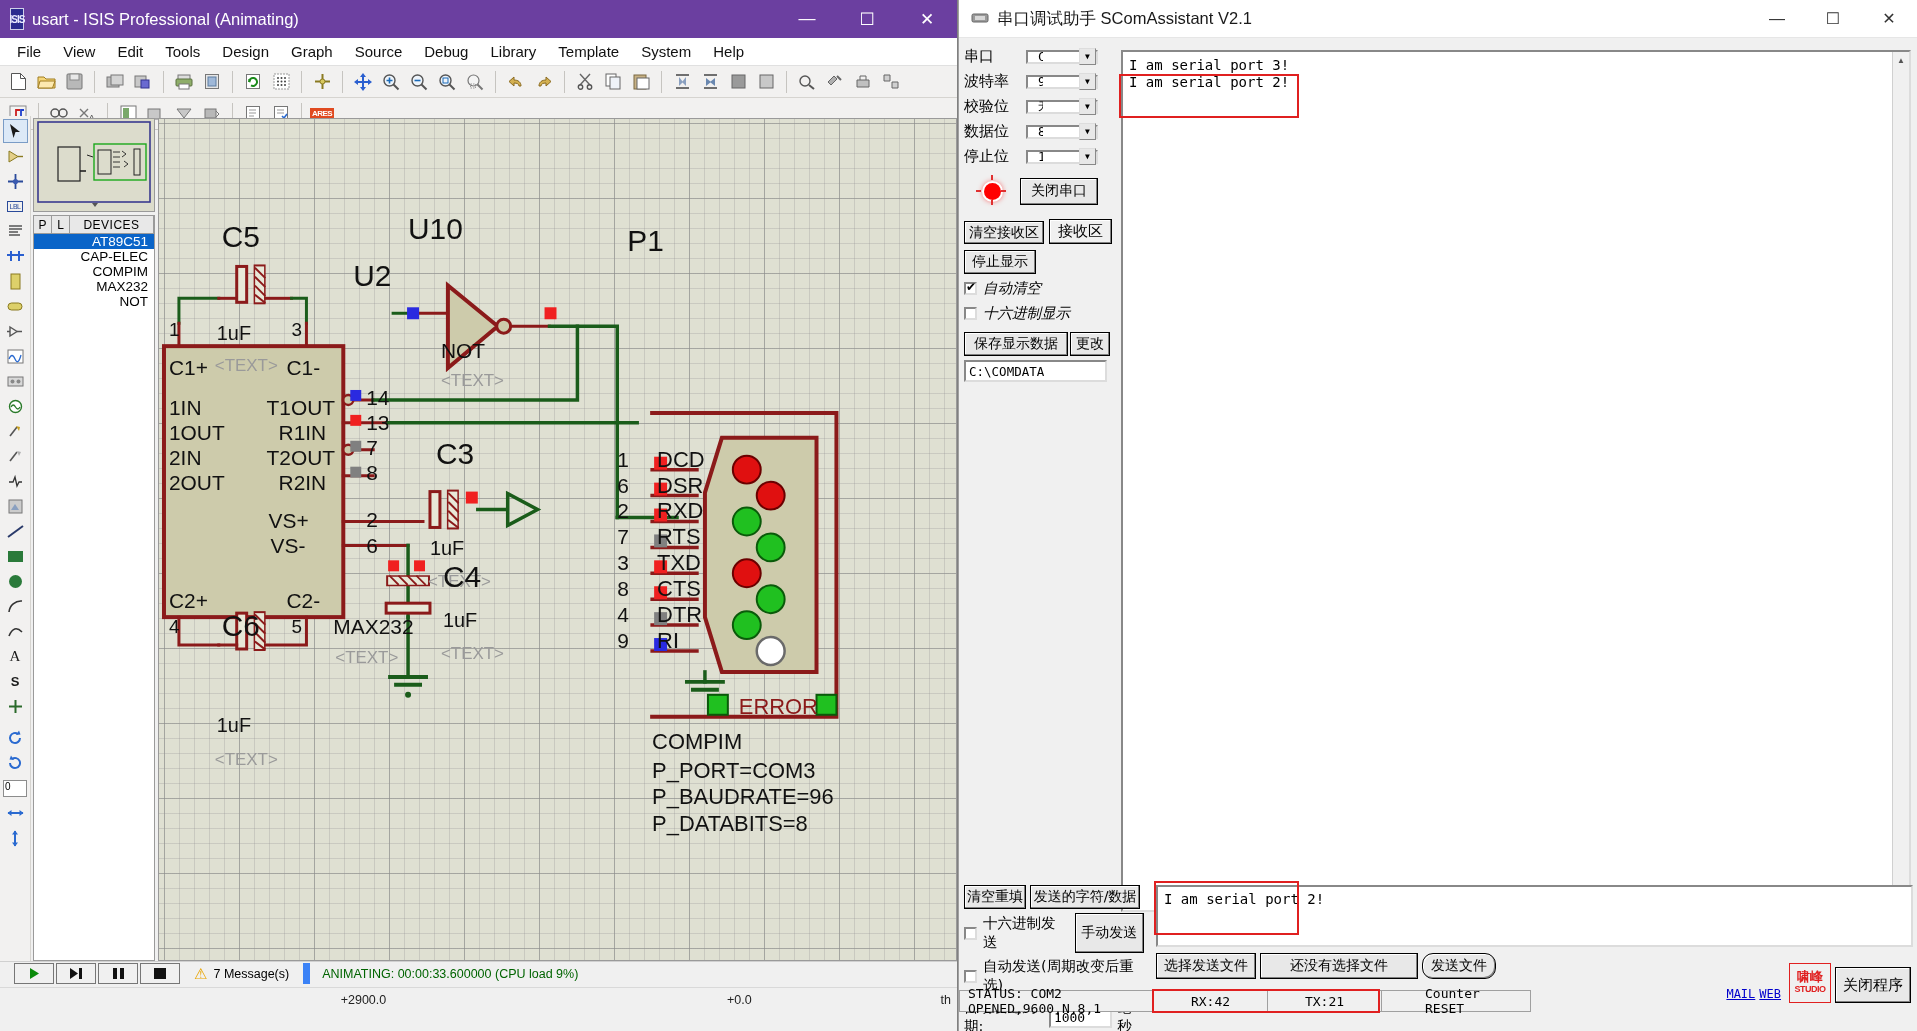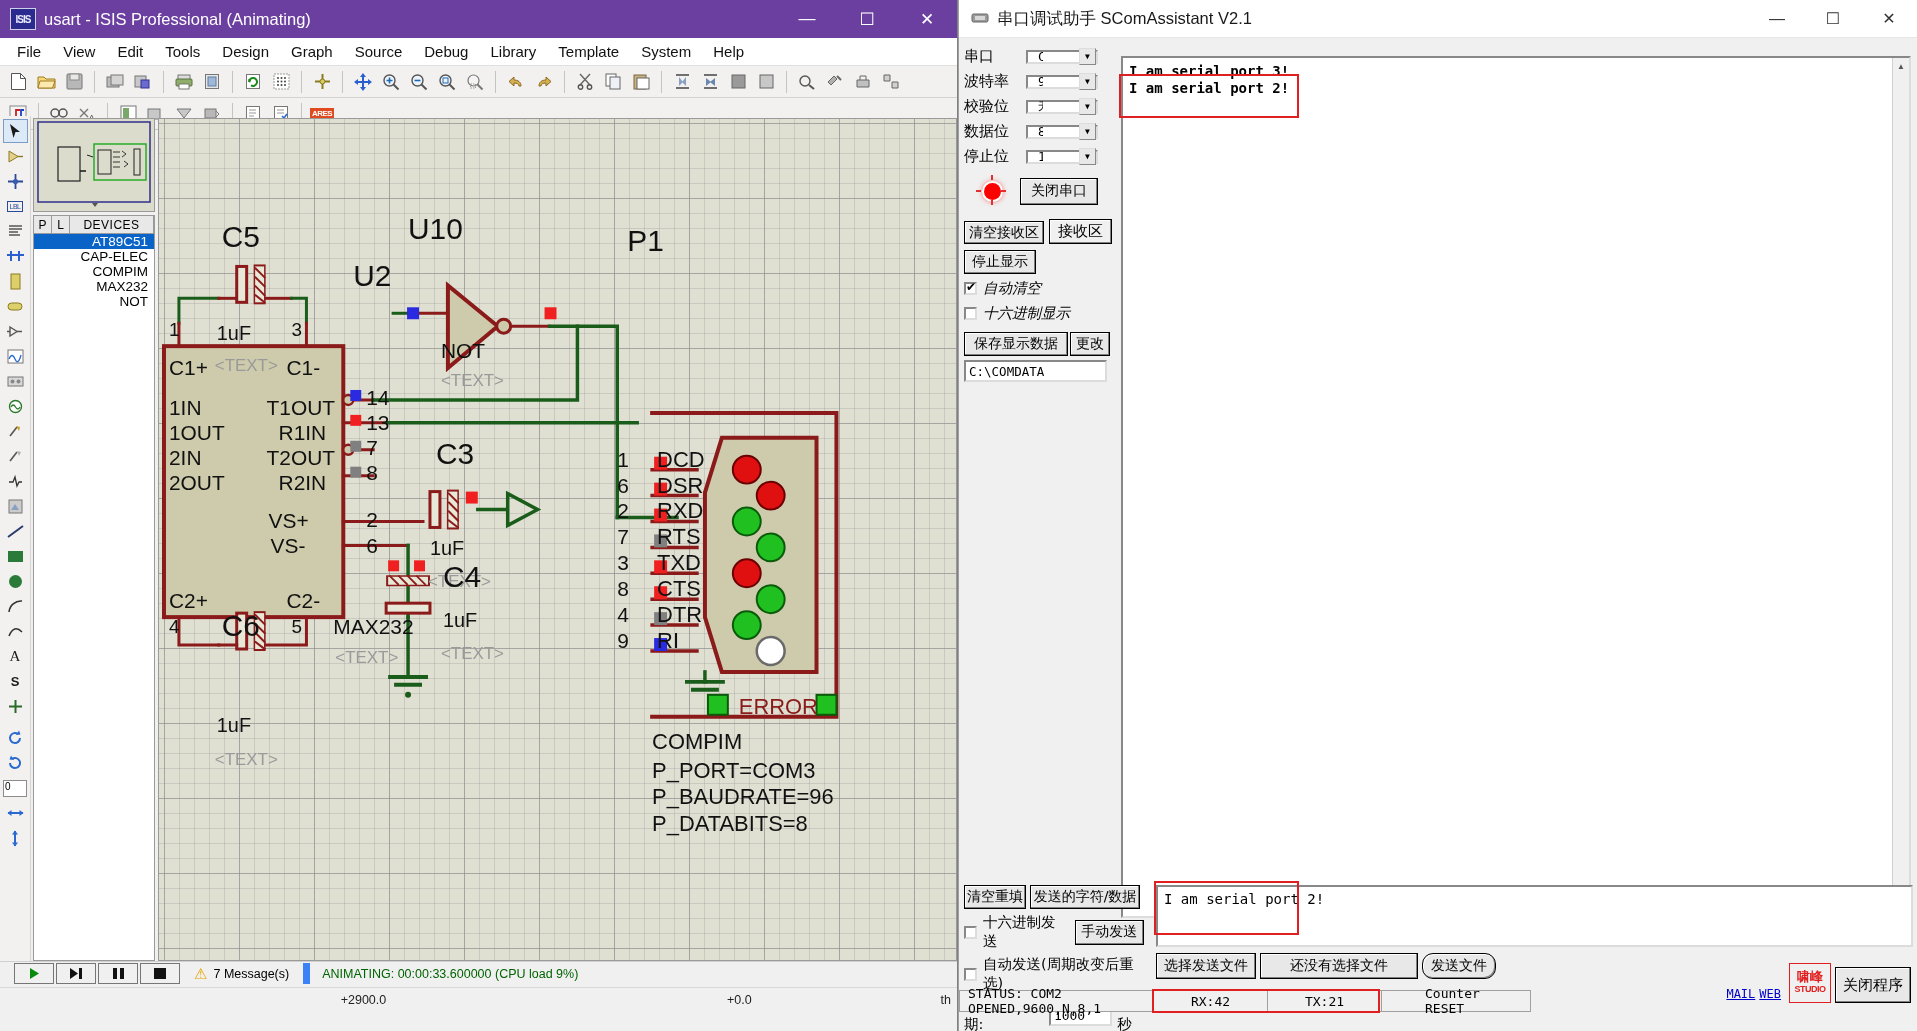--- a/index.html
+++ b/index.html
@@ -18,21 +18,21 @@
     position: absolute; left: 0; top: 0; width: 958px; height: 1031px;
     background: #f0f0f0;
     border-right: 1px solid #808080;
   }
   .titlebar {
     height: 38px; background: #6b3fa0;
     display: flex; align-items: center;
     color: #fff;
   }
   .tb-icon {
-    width: 26px; height: 22px; margin-left: 10px; margin-right: 8px;
+    width: 14px; height: 22px; margin-left: 10px; margin-right: 8px;
     background: #2b2b8f; border: 1px solid #cfcfe8;
     color: #e9e9ff; font-size: 10px; font-weight: bold;
     display: flex; align-items: center; justify-content: center;
     letter-spacing: -1px; font-family: "Liberation Sans", sans-serif;
   }
   .tb-title { font-size: 16.5px; flex: 1; }
   .tb-btns { display: flex; height: 100%; }
   .tb-btn {
     width: 60px; height: 38px; display: flex; align-items: center; justify-content: center;
     font-size: 17px; color: #fff; font-family: "Liberation Sans", sans-serif;
@@ -222,22 +222,22 @@
     font-size: 12px; color: #000;
   }
   .chklabel { font-size: 14.5px; font-family: "DejaVu Sans", sans-serif; }
   .pathbox {
     width: 143px; height: 22px; border: 2px inset #dcdcdc; background: #fff;
     margin-top: 4px; font-size: 12.5px; font-family: "DejaVu Sans Mono", monospace;
     display: flex; align-items: center; padding-left: 3px;
   }
 
   .recvwrap {
-    position: absolute; left: 162px; top: 18px; right: 6px; height: 862px;
-    border: 2px inset #dcdcdc; background: #fff; overflow: hidden; font-weight: bold;
+    position: absolute; left: 162px; top: 12px; right: 6px; height: 862px;
+    border: 2px inset #dcdcdc; background: #fff; overflow: hidden;
   }
   .recvtext {
     font-family: "DejaVu Sans Mono", monospace; font-size: 14px; line-height: 17px;
     padding: 5px 6px; white-space: pre; color: #000;
     position: relative; z-index: 1;
   }
   .redbox1 {
     position: absolute; left: 160px; top: 36px; width: 180px; height: 44px;
     border: 2px solid #e02020; pointer-events: none; z-index: 3;
   }
@@ -1115,21 +1115,21 @@
 
       <div class="sendarea">
         <div class="sendleft">
           <div class="sendrow1">
             <div class="btn95" style="width:62px;height:24px;">清空重填</div>
             <div class="btn95" style="width:110px;height:24px;margin-left:4px;">发送的字符/数据</div>
           </div>
           <div class="sendrow2">
             <div class="chk"></div>
             <div class="chklabel">十六进制发送</div>
-            <div class="btn95" style="width:72px;height:25px;margin-left:8px;">手动发送</div>
+            <div class="btn95" style="width:72px;height:40px;margin-left:8px;">手动发送</div>
           </div>
           <div class="sendrow3">
             <div class="chk"></div>
             <div class="chklabel">自动发送(周期改变后重选)</div>
           </div>
           <div class="sendrow4">
             <div class="chklabel">自动发送周期:</div>
             <div class="periodbox">1000</div>
             <div class="chklabel" style="margin-left:5px;">毫秒</div>
           </div>

